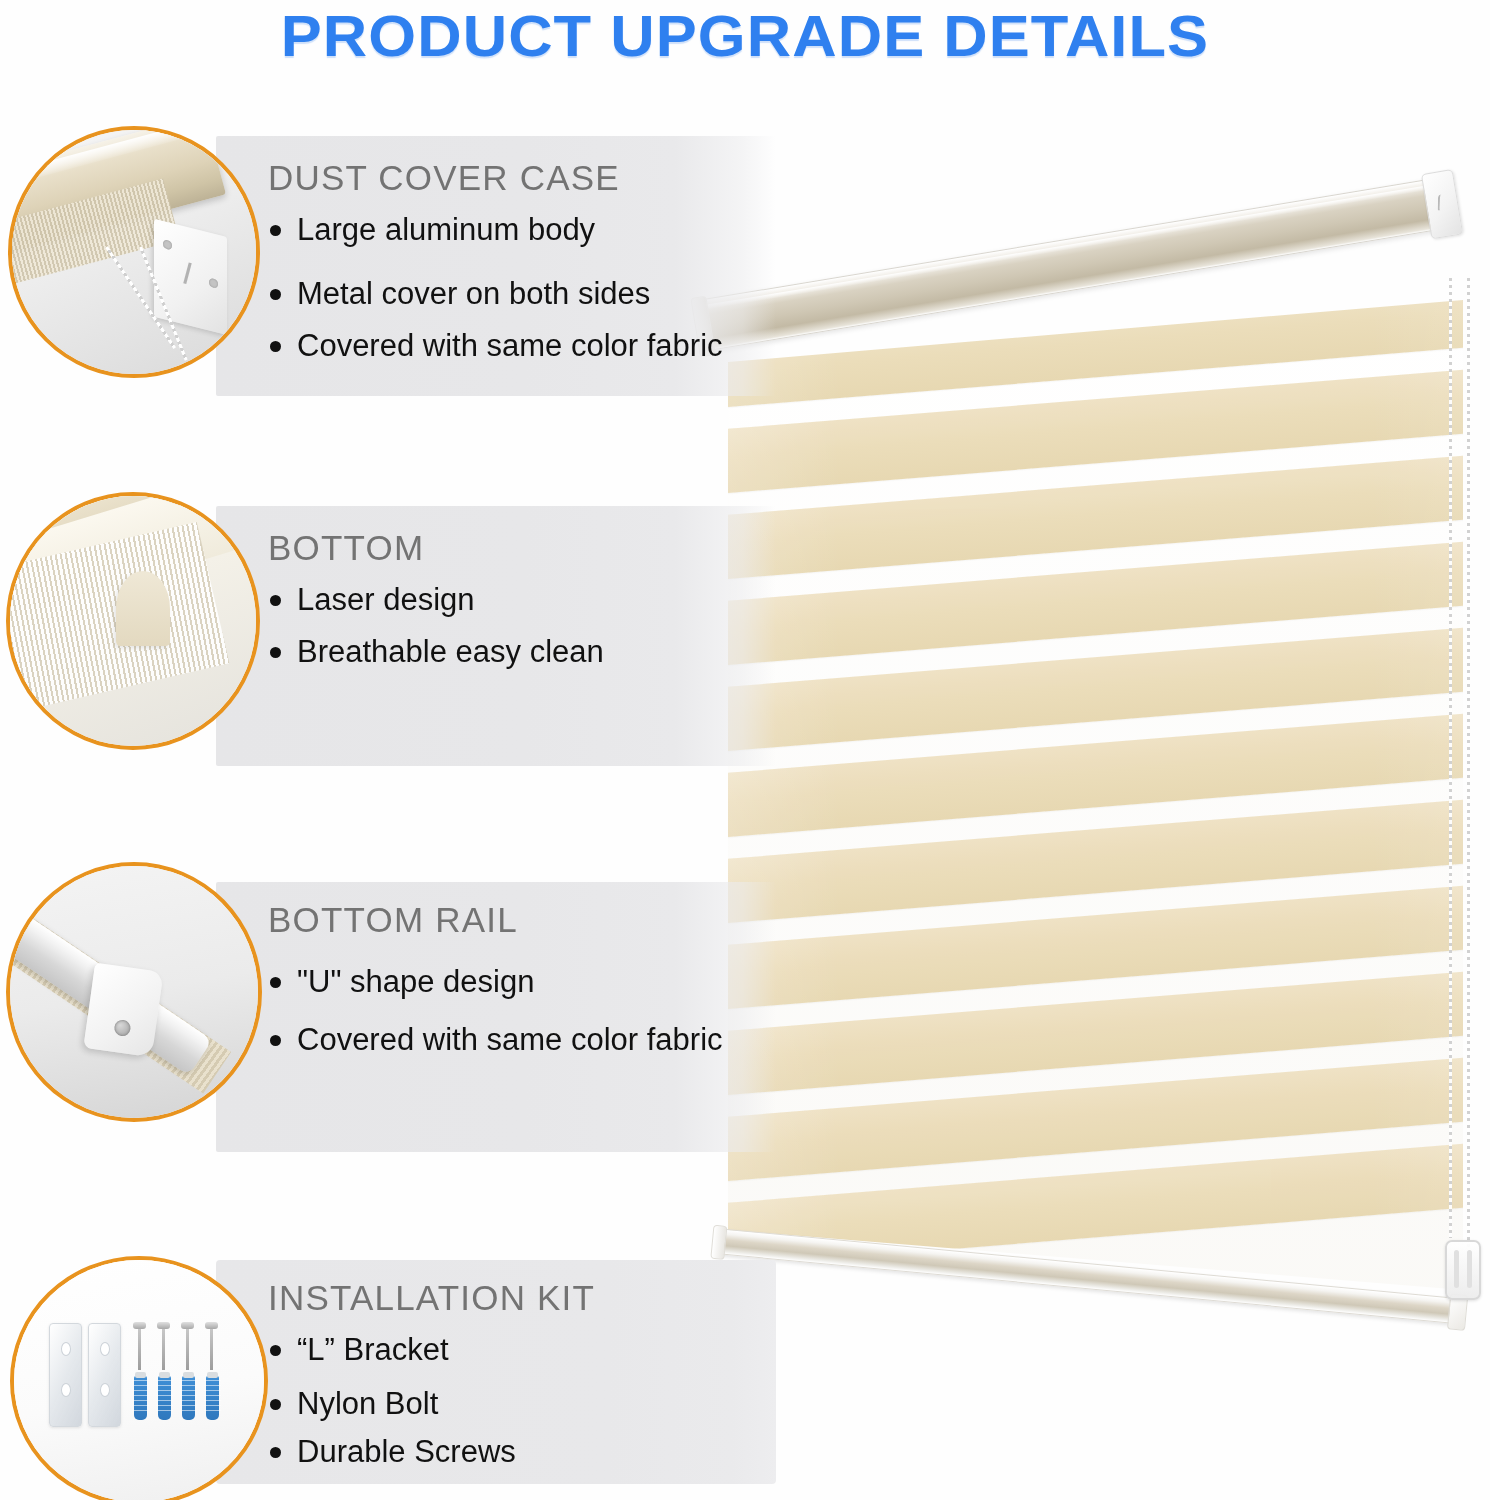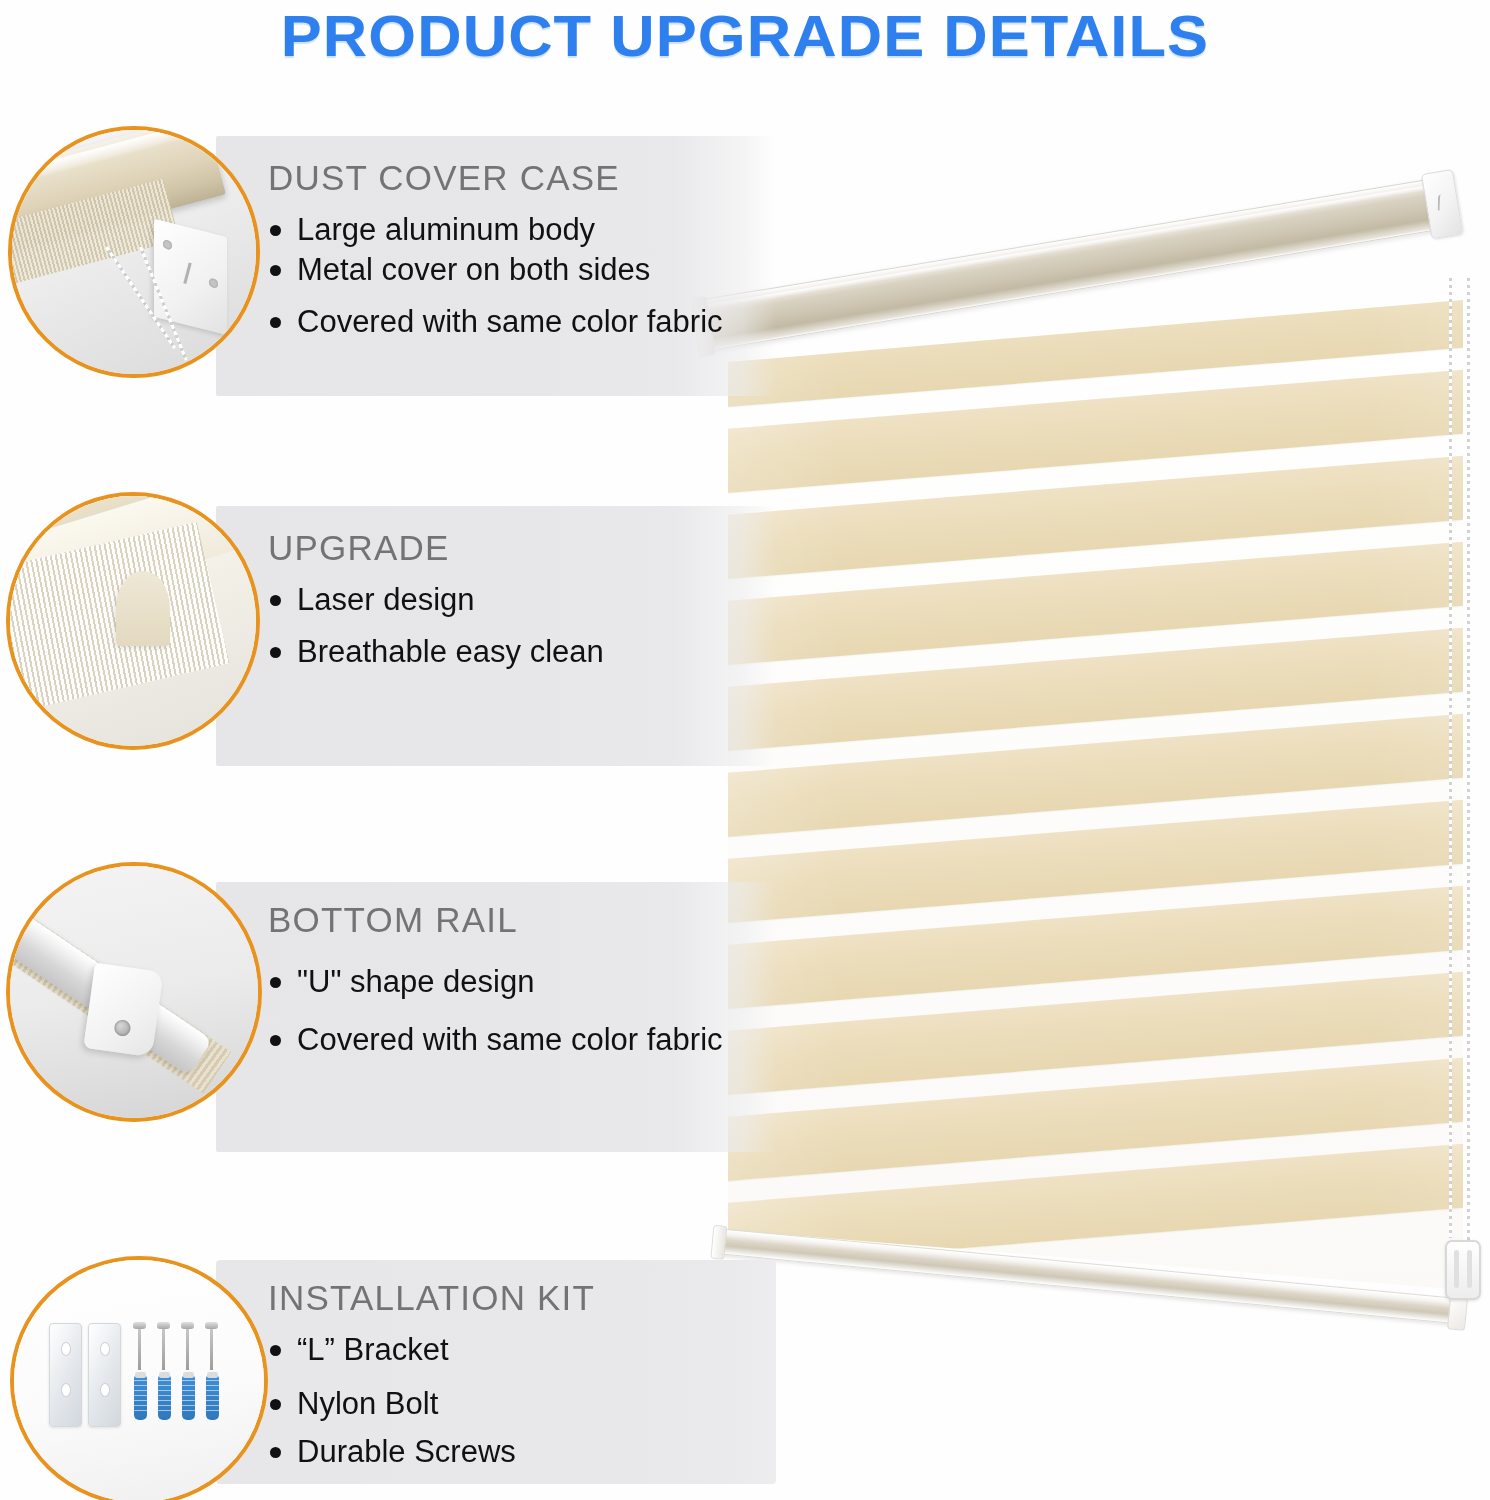--- a/index.html
+++ b/index.html
@@ -327,21 +327,21 @@
       <div class="cord a"></div>
       <div class="cord b"></div>
       <div class="tensioner"></div>
     </div>
   </div>
 
   <div class="feature" style="left:0;top:120px;width:790px;height:260px">
     <div class="panel" style="left:216px;top:16px;width:560px"></div>
     <div class="ftitle" style="left:268px;top:38px">DUST COVER CASE</div>
     <ul class="blist" style="left:270px;top:92px">
-      <li style="margin-bottom:4px">
+      <li style="margin-bottom:28px">
           <span class="dot"></span>
           <span>Large aluminum body</span>
         </li>
       <li style="margin-bottom:16px">
           <span class="dot"></span>
           <span>Metal cover on both sides</span>
         </li>
       <li>
           <span class="dot"></span>
           <span>Covered with same color fabric</span>
@@ -357,21 +357,21 @@
           <div class="kh"></div>
         </div>
         <div class="bead"></div>
         <div class="bead b2"></div>
       </div>
     </div>
   </div>
 
   <div class="feature" style="left:0;top:490px;width:790px;height:260px">
     <div class="panel" style="left:216px;top:16px;width:560px"></div>
-    <div class="ftitle" style="left:268px;top:38px">UPGRADE</div>
+    <div class="ftitle" style="left:268px;top:38px">BOTTOM</div>
     <ul class="blist" style="left:270px;top:92px">
       <li style="margin-bottom:16px">
           <span class="dot"></span>
           <span>Laser design</span>
         </li>
       <li>
           <span class="dot"></span>
           <span>Breathable  easy clean</span>
         </li>
     </ul>

